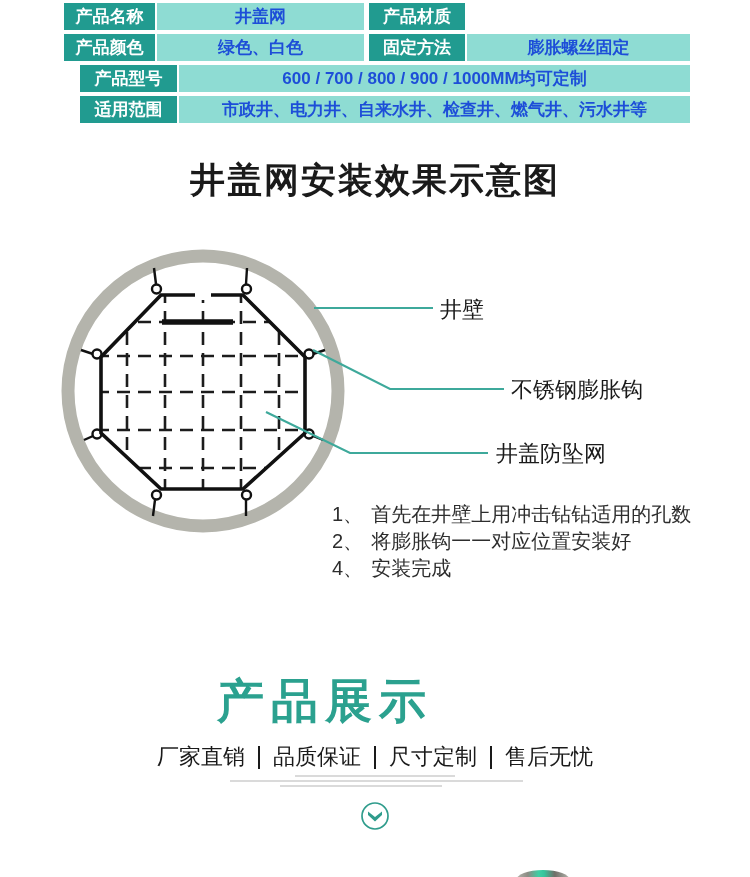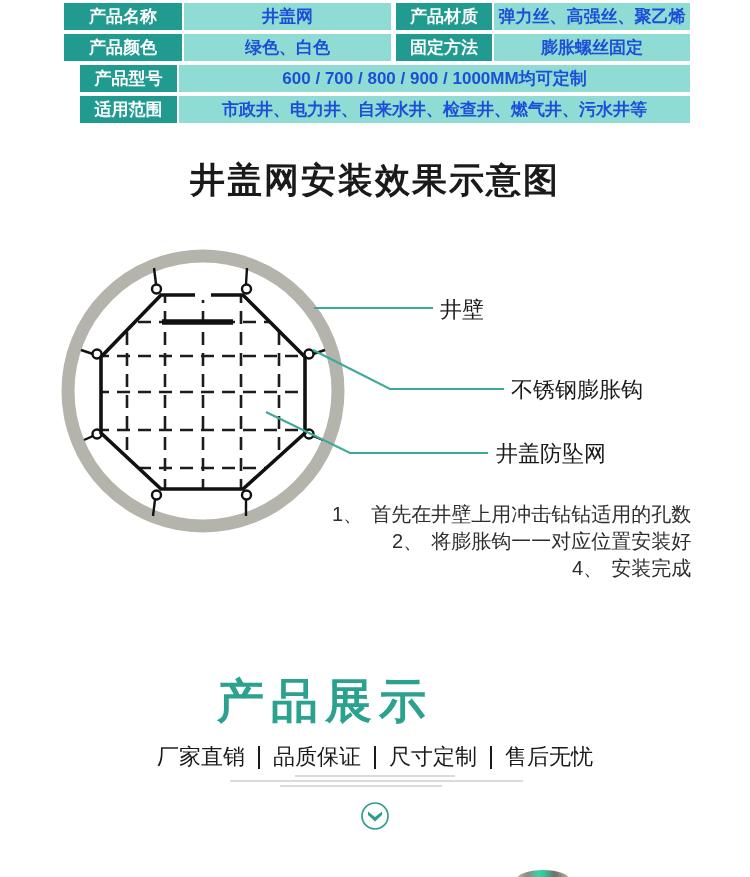--- a/index.html
+++ b/index.html
@@ -5,40 +5,40 @@
   html,body{margin:0;padding:0;background:#ffffff;}
   body{font-family:"Liberation Sans","DejaVu Sans",sans-serif;}
   .page{position:relative;width:750px;height:877px;background:#ffffff;overflow:hidden;margin:0 auto;}
 
   
   .spec-table{position:absolute;left:64px;top:3px;width:626px;}
   .spec-row{display:flex;height:27px;margin-bottom:4px;}
   .cell{display:flex;align-items:center;justify-content:center;font-size:17px;line-height:1;}
   .cell.k{background:#219b90;color:#ffffff;font-weight:bold;}
   .cell.v{background:#8edcd3;color:#1d4ed8;font-weight:bold;}
-  .k1{width:118px;margin-right:2px;}
+  .k1{width:91px;margin-right:2px;}
   .v1{width:207px;margin-right:5px;}
   .k2{width:96px;margin-right:2px;}
   .v2{flex:1;}
   .kf{width:97px;margin-right:2px;margin-left:16px;}
   .vf{flex:1;}
 
   
   .install-title{position:absolute;left:0;top:157px;width:750px;text-align:center;
     font-size:35px;font-weight:bold;color:#1a1a1a;letter-spacing:2px;}
 
   
   .diagram-svg{position:absolute;left:0;top:240px;width:750px;height:300px;}
   .callout{position:absolute;font-size:22px;color:#1a1a1a;font-weight:500;white-space:nowrap;}
   .callout-wall{left:440px;top:295px;}
   .callout-hook{left:511px;top:375px;}
   .callout-net{left:496px;top:439px;}
 
   
-  .steps{position:absolute;left:332px;top:501px;color:#2d2d2d;font-size:20px;text-align:right;}
+  .steps{position:absolute;left:332px;top:501px;color:#2d2d2d;font-size:20px;}
   .step{height:27px;line-height:27px;white-space:nowrap;}
   .step .num{margin-right:8px;}
 
   
   .showcase-title{position:absolute;left:0;top:670px;width:650px;text-align:center;
     font-size:47px;font-weight:bold;color:#2ba18f;letter-spacing:7px;}
   .tagline{position:absolute;left:0;top:742px;width:750px;display:flex;
     align-items:center;justify-content:center;font-size:22px;color:#1a1a1a;font-weight:500;}
   .tagline .part{padding:0 13px;white-space:nowrap;}
   .tagline .divider{width:2px;height:23px;background:#1a1a1a;}
@@ -60,21 +60,20 @@
 </head>
 <body>
 
 <div class="page">
 
   <div class="spec-table">
     <div class="spec-row">
       <div class="cell k k1">产品名称</div>
       <div class="cell v v1">井盖网</div>
       <div class="cell k k2">产品材质</div>
-      <div class="cell v v2">弹力丝、高强丝、聚乙烯</div>
     </div>
     <div class="spec-row">
       <div class="cell k k1">产品颜色</div>
       <div class="cell v v1">绿色、白色</div>
       <div class="cell k k2">固定方法</div>
       <div class="cell v v2">膨胀螺丝固定</div>
     </div>
     <div class="spec-row">
       <div class="cell k kf">产品型号</div>
       <div class="cell v vf">600 / 700 / 800 / 900 / 1000MM均可定制</div>

